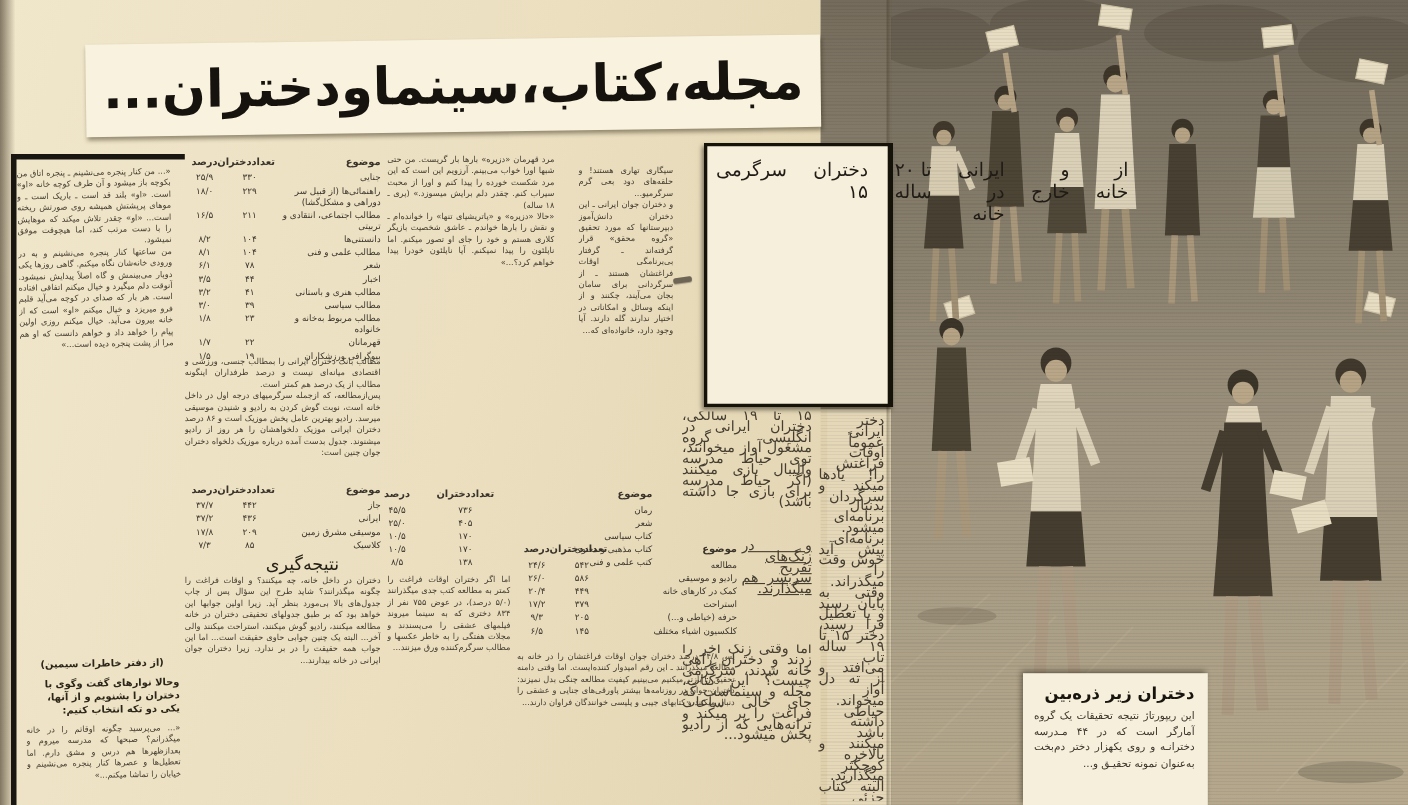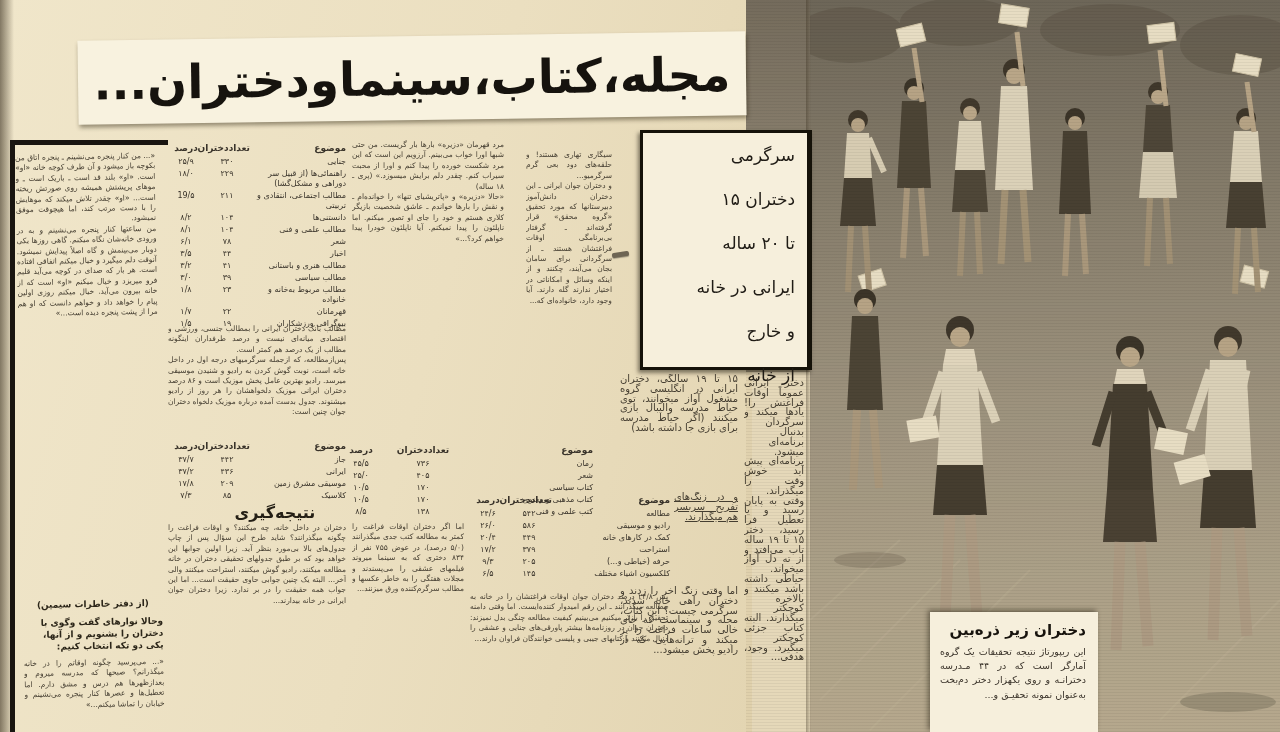--- a/index.html
+++ b/index.html
@@ -33,49 +33,49 @@
   .sepia{left:746px;top:0;width:534px;height:732px;pointer-events:none;
     background:rgba(205,185,140,.14);}
   .crease{left:806px;top:0;width:5px;height:732px;
     background:linear-gradient(90deg,rgba(55,45,28,.38),rgba(55,45,28,0));}
   .staple{left:612px;top:252px;width:17px;height:5px;background:#6e6554;
     border-radius:2px;transform:rotate(-8deg);box-shadow:0 1px 1px rgba(0,0,0,.3);}
 
   
   .subhead-box{left:640px;top:130px;width:172px;height:240px;background:#f6efdc;
     border:3px solid #151209;border-right-width:5px;box-sizing:border-box;
-    padding:12px 12px 10px 8px;display:flex;flex-direction:column;
+    padding:12px 12px 10px 8px;display:flex;flex-direction:row;
     justify-content:space-between;box-shadow:-2px 3px 4px rgba(20,15,5,.5);gap:24px;}
   .subhead-box .line{direction:rtl;text-align:right;font-size:17px;color:#1f1b15;}
 
   
   .caption-box{left:930px;top:612px;width:168px;height:120px;background:#f6efdc;
     box-sizing:border-box;padding:9px 12px 0 10px;
     box-shadow:-2px -2px 5px rgba(20,15,5,.45);}
   .caption-box .cap-title{direction:rtl;text-align:right;font-weight:bold;
     font-size:15px;color:#17130d;margin-bottom:6px;}
   .caption-box .cap-body{direction:rtl;text-align:justify;font-size:9.5px;
     line-height:14.2px;color:#3a332a;}
 
   
   .txt{font-size:7.5px;line-height:10.4px;text-align:justify;direction:rtl;
     color:#453e31;white-space:pre-line;overflow:hidden;}
-  .txt.narrow{font-size:10px;line-height:9.8px;}
+  .txt.narrow{font-size:13px;line-height:9.8px;}
   .bold-line{font-weight:bold;font-size:9px;line-height:12px;text-align:right;
     direction:rtl;color:#2c2619;white-space:pre-line;}
 
   
   .stat-table{direction:rtl;color:#39332a;}
   .thead,.trow{display:grid;grid-template-columns:1fr 46px 36px;align-items:start;}
   .wide .thead,.wide .trow{grid-template-columns:1fr 72px 52px;}
   .thead{font-weight:bold;font-size:9px;margin-bottom:3px;}
   .trow{font-size:8px;line-height:10px;padding:1px 0;}
   .tc-count,.tc-percent,.th-count,.th-percent{text-align:center;}
   .tc-subject{padding-left:3px;}
-  .conclusion{font-size:16px;font-weight:bold;direction:rtl;text-align:center;
+  .conclusion{font-size:16px;font-weight:normal;direction:rtl;text-align:center;
     color:#241f15;}
 
   .rot-a{transform:rotate(-1deg);}
 </style>
 </head>
 <body>
 
 <div id="canvas">
 
   <div class="abs paper-left"></div>
@@ -255,21 +255,21 @@
           <span class="tc tc-percent">۲۵/۹</span>
         </div>
         <div class="trow">
           <span class="tc tc-subject">راهنمائی‌ها (از قبیل سر دوراهی و مشکل‌گشا)</span>
           <span class="tc tc-count">۲۲۹</span>
           <span class="tc tc-percent">۱۸/۰</span>
         </div>
         <div class="trow">
           <span class="tc tc-subject">مطالب اجتماعی، انتقادی و تربیتی</span>
           <span class="tc tc-count">۲۱۱</span>
-          <span class="tc tc-percent">19/۵</span>
+          <span class="tc tc-percent">۱۶/۵</span>
         </div>
         <div class="trow">
           <span class="tc tc-subject">دانستنی‌ها</span>
           <span class="tc tc-count">۱۰۴</span>
           <span class="tc tc-percent">۸/۲</span>
         </div>
         <div class="trow">
           <span class="tc tc-subject">مطالب علمی و فنی</span>
           <span class="tc tc-count">۱۰۴</span>
           <span class="tc tc-percent">۸/۱</span>

